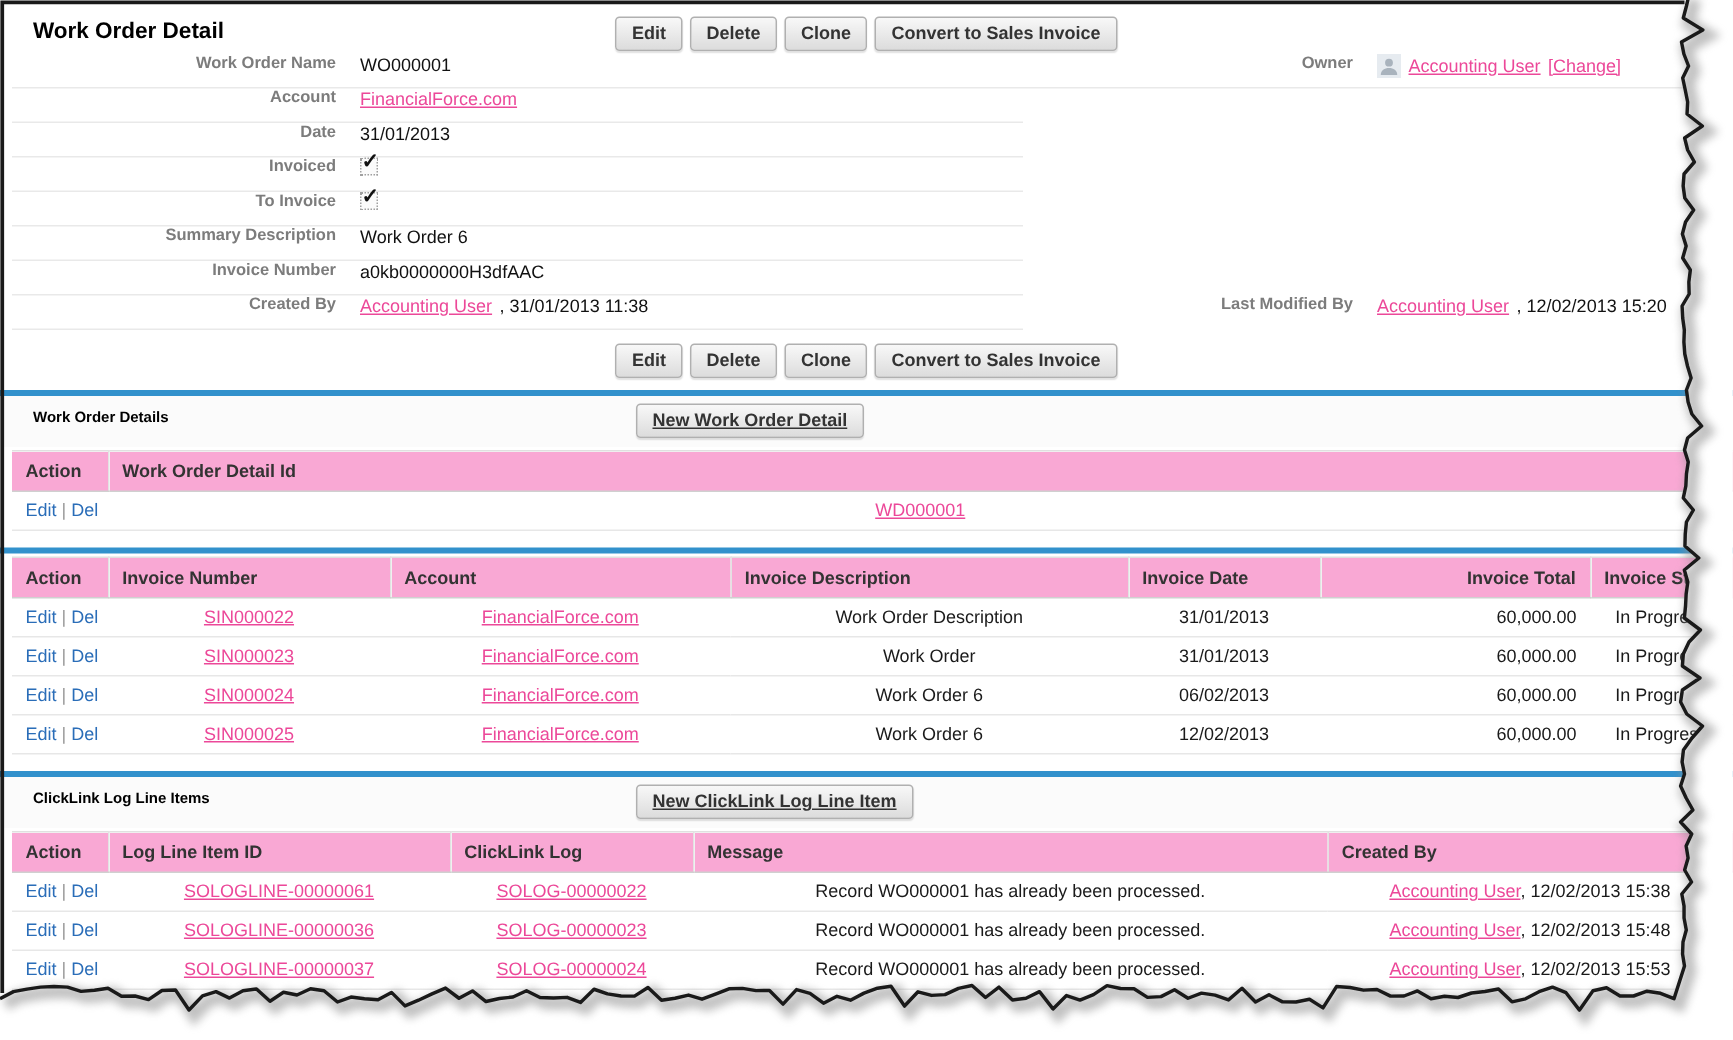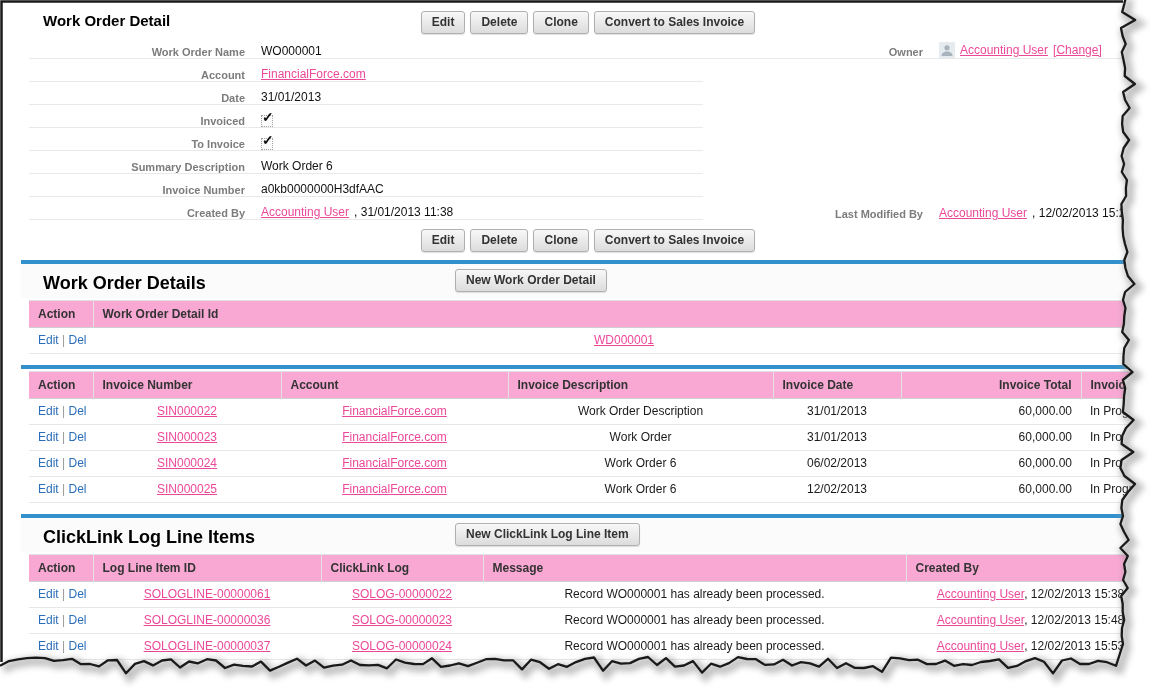--- a/index.html
+++ b/index.html
@@ -2,60 +2,60 @@
 <html style="--accent: #3291cc; --action-link: #2a6db8;"><head>
 <meta charset="utf-8">
 <style>
   :root{
     --accent:#3291cc;
     --action-link:#2a6db8;
   }
   *{box-sizing:border-box;margin:0;padding:0;}
   body{background:#fff;font-family:"Liberation Sans",sans-serif;}
   .page{position:relative;width:1155px;height:693px;overflow:hidden;background:#fff;}
-  .content{position:absolute;inset:0;padding-top:4px;padding-left:21px;}
+  .content{position:absolute;inset:0;padding-top:4px;}
 
   
   .top-bar{position:relative;height:30px;padding-top:7px;display:flex;justify-content:center;}
   .page-title{position:absolute;left:22px;top:8px;font-size:15px;font-weight:bold;color:#000;}
   .btn-row{display:flex;justify-content:center;gap:5px;}
   .btn-row.bottom{margin:9px 0 8px 0;}
   .sf-btn{
     font-family:"Liberation Sans",sans-serif;font-size:12px;font-weight:bold;color:#333;
     padding:3px 10px 4px;border:1px solid #b0b0b0;border-radius:3px;
     background:linear-gradient(#f8f8f8,#dcdcdc);box-shadow:0 1px 1px rgba(0,0,0,.12);
     cursor:pointer;white-space:nowrap;
   }
 
   
   .detail-grid{display:flex;margin:2px 10px 0 8px;}
   .col-left{width:674px;}
   .col-right{flex:1;}
-  .field-row{display:flex;align-items:flex-end;height:23px;border-bottom:1px solid #e9e9e9;}
+  .field-row{display:flex;align-items:flex-start;height:23px;border-bottom:1px solid #e9e9e9;}
   .field-row.noline{border-bottom:none;}
   .f-label{width:232px;text-align:right;padding-right:16px;font-size:11px;font-weight:bold;color:#7c7c7c;white-space:nowrap;}
   .f-value{font-size:12px;color:#111;white-space:nowrap;display:flex;align-items:center;gap:5px;}
   .col-right .f-label{width:236px;}
   .spacer-rows{height:138px;}
   a{cursor:pointer;}
   .reclink{color:#ec4899;text-decoration:underline;}
   .action-link{color:var(--action-link);text-decoration:none;}
   .sep{color:#999;}
   .cbx{position:relative;display:inline-block;width:12px;height:12px;border:1px dotted #a0a0a0;background:#fbfbfb;}
   .cbx .tick{position:absolute;left:0px;top:-7px;font-size:14px;font-weight:bold;color:#111;}
   .avatar{display:inline-block;width:16px;height:16px;line-height:0;}
 
   
   .related-list{border-top:4px solid var(--accent);background:#fff;padding-bottom:11px;}
   .related-list:first-child{margin-top:4px;}
   .sec-head{position:relative;height:34px;background:#fbfbfb;}
-  .sec-title{position:absolute;left:22px;top:9px;font-size:18px;font-weight:bold;color:#000;white-space:nowrap;}
+  .sec-title{position:absolute;left:22px;top:9px;font-size:10px;font-weight:bold;color:#000;white-space:nowrap;}
   .sec-head.with-icon .sec-title{left:44px;}
   .sec-icon{position:absolute;left:10px;top:4px;transform:rotate(-5deg);line-height:0;}
-  .sec-btn{position:absolute;left:434px;top:5px;}
+  .sec-btn{position:absolute;left:424px;top:5px;text-decoration:underline;}
   .sf-table{width:calc(100% - 8px);margin:2px 0 0 8px;border-collapse:collapse;table-layout:fixed;}
   .sf-table th{
     background:#f9a8d4;border-top:1px solid #e0e0e0;border-bottom:1px solid #d0d0d0;border-right:1px solid #e2e2e2;
     padding:6px 9px;font-size:12px;font-weight:bold;color:#333;text-align:left;white-space:nowrap;overflow:hidden;
   }
   .sf-table th:last-child{border-right:none;}
   .sf-table td{
     border-bottom:1px solid #e7e7e7;padding:5px 9px 6px;font-size:12px;color:#1a1a1a;
     white-space:nowrap;overflow:hidden;text-align:center;
   }

